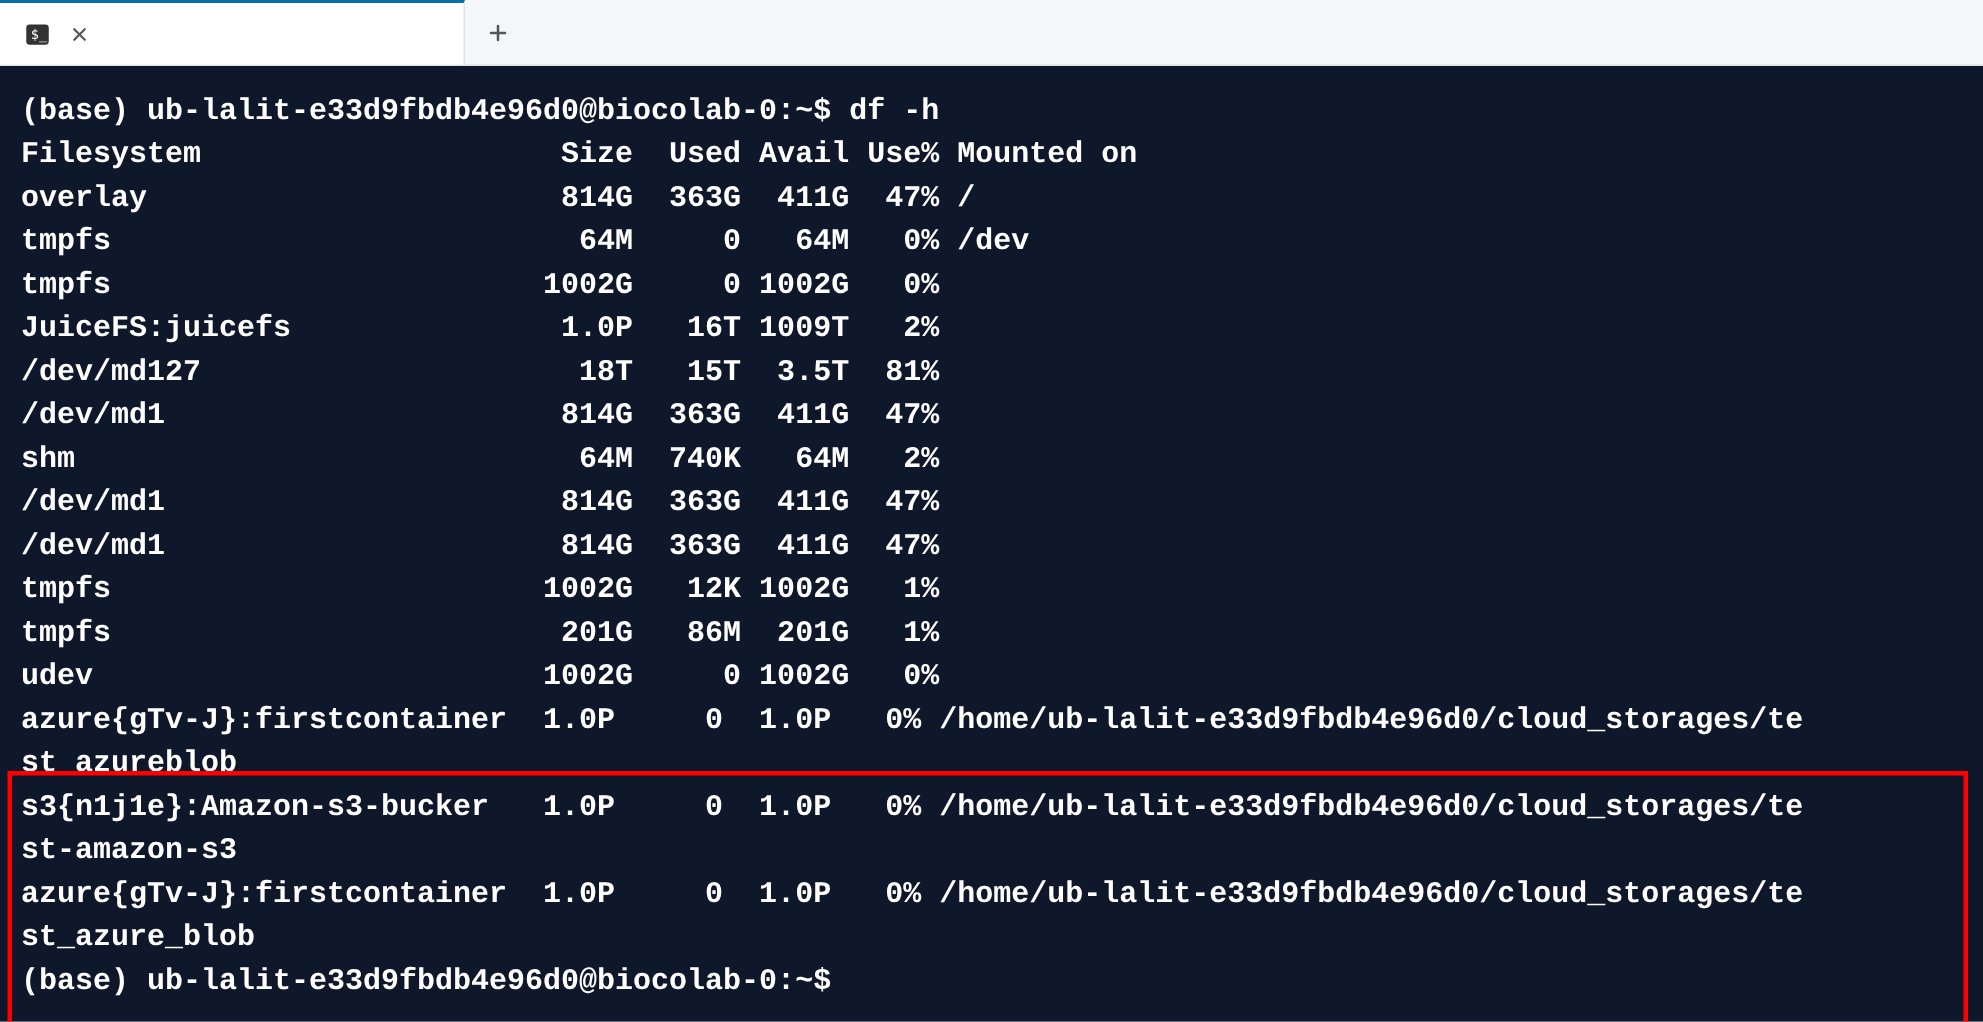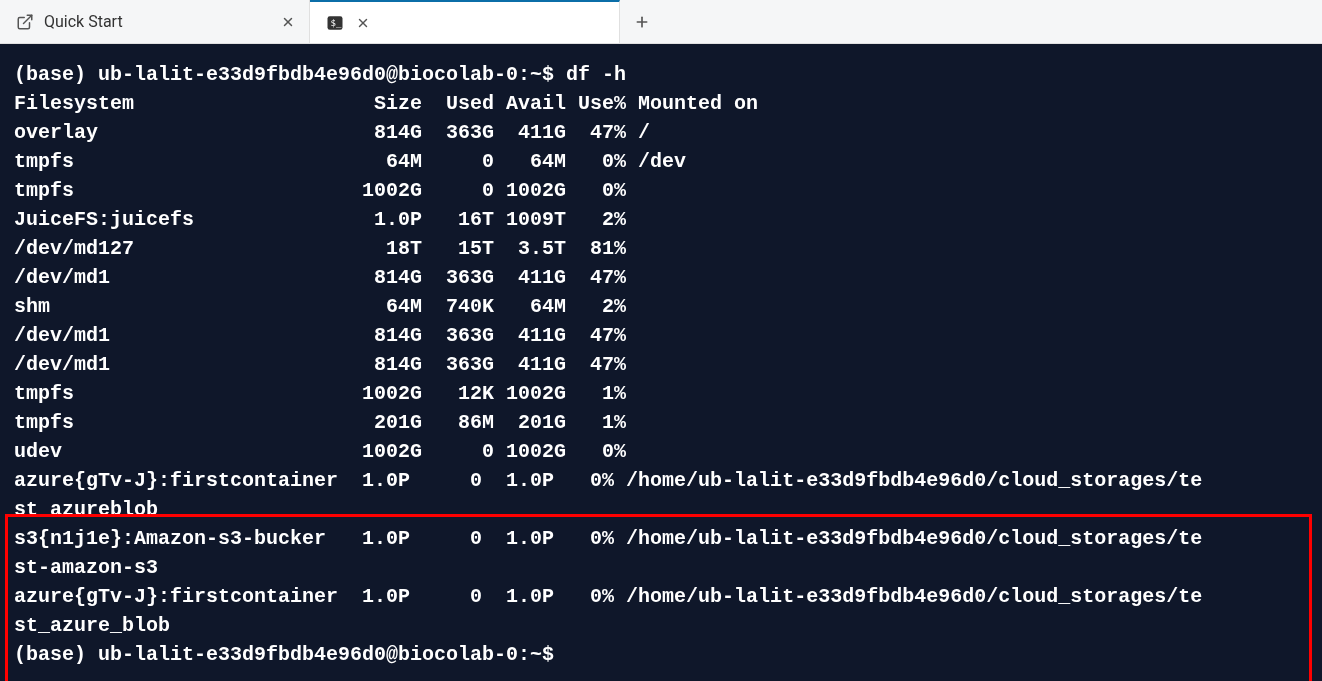--- a/index.html
+++ b/index.html
@@ -80,36 +80,20 @@
   .highlight-box {
     position: absolute;
     border: 3px solid #ff0000;
     pointer-events: none;
   }
 </style>
 </head>
 <body>
 
 <div class="tab-bar">
-  <div class="tab">
-    <span class="tab-icon">
-      <svg width="18" height="18" viewBox="0 0 24 24" fill="none" stroke="#555" stroke-width="2" stroke-linecap="round" stroke-linejoin="round">
-          <path d="M18 13v6a2 2 0 0 1-2 2H5a2 2 0 0 1-2-2V8a2 2 0 0 1 2-2h6"></path>
-          <polyline points="15 3 21 3 21 9"></polyline>
-          <line x1="10" y1="14" x2="21" y2="3"></line>
-        </svg>
-    </span>
-    <span class="tab-label">Quick Start</span>
-    <span class="close-icon">
-      <svg width="14" height="14" viewBox="0 0 24 24" fill="none" stroke="#555" stroke-width="2.5" stroke-linecap="round">
-          <line x1="18" y1="6" x2="6" y2="18"></line>
-          <line x1="6" y1="6" x2="18" y2="18"></line>
-        </svg>
-    </span>
-  </div>
 
   <div class="tab active">
     <span class="tab-icon">
       <svg width="18" height="18" viewBox="0 0 24 24">
           <rect x="2" y="3" width="20" height="18" rx="3" fill="#333"></rect>
           <text x="6" y="16" font-size="12" fill="#fff" font-family="monospace">$_</text>
         </svg>
     </span>
     <span class="close-icon">
       <svg width="14" height="14" viewBox="0 0 24 24" fill="none" stroke="#555" stroke-width="2.5" stroke-linecap="round">

